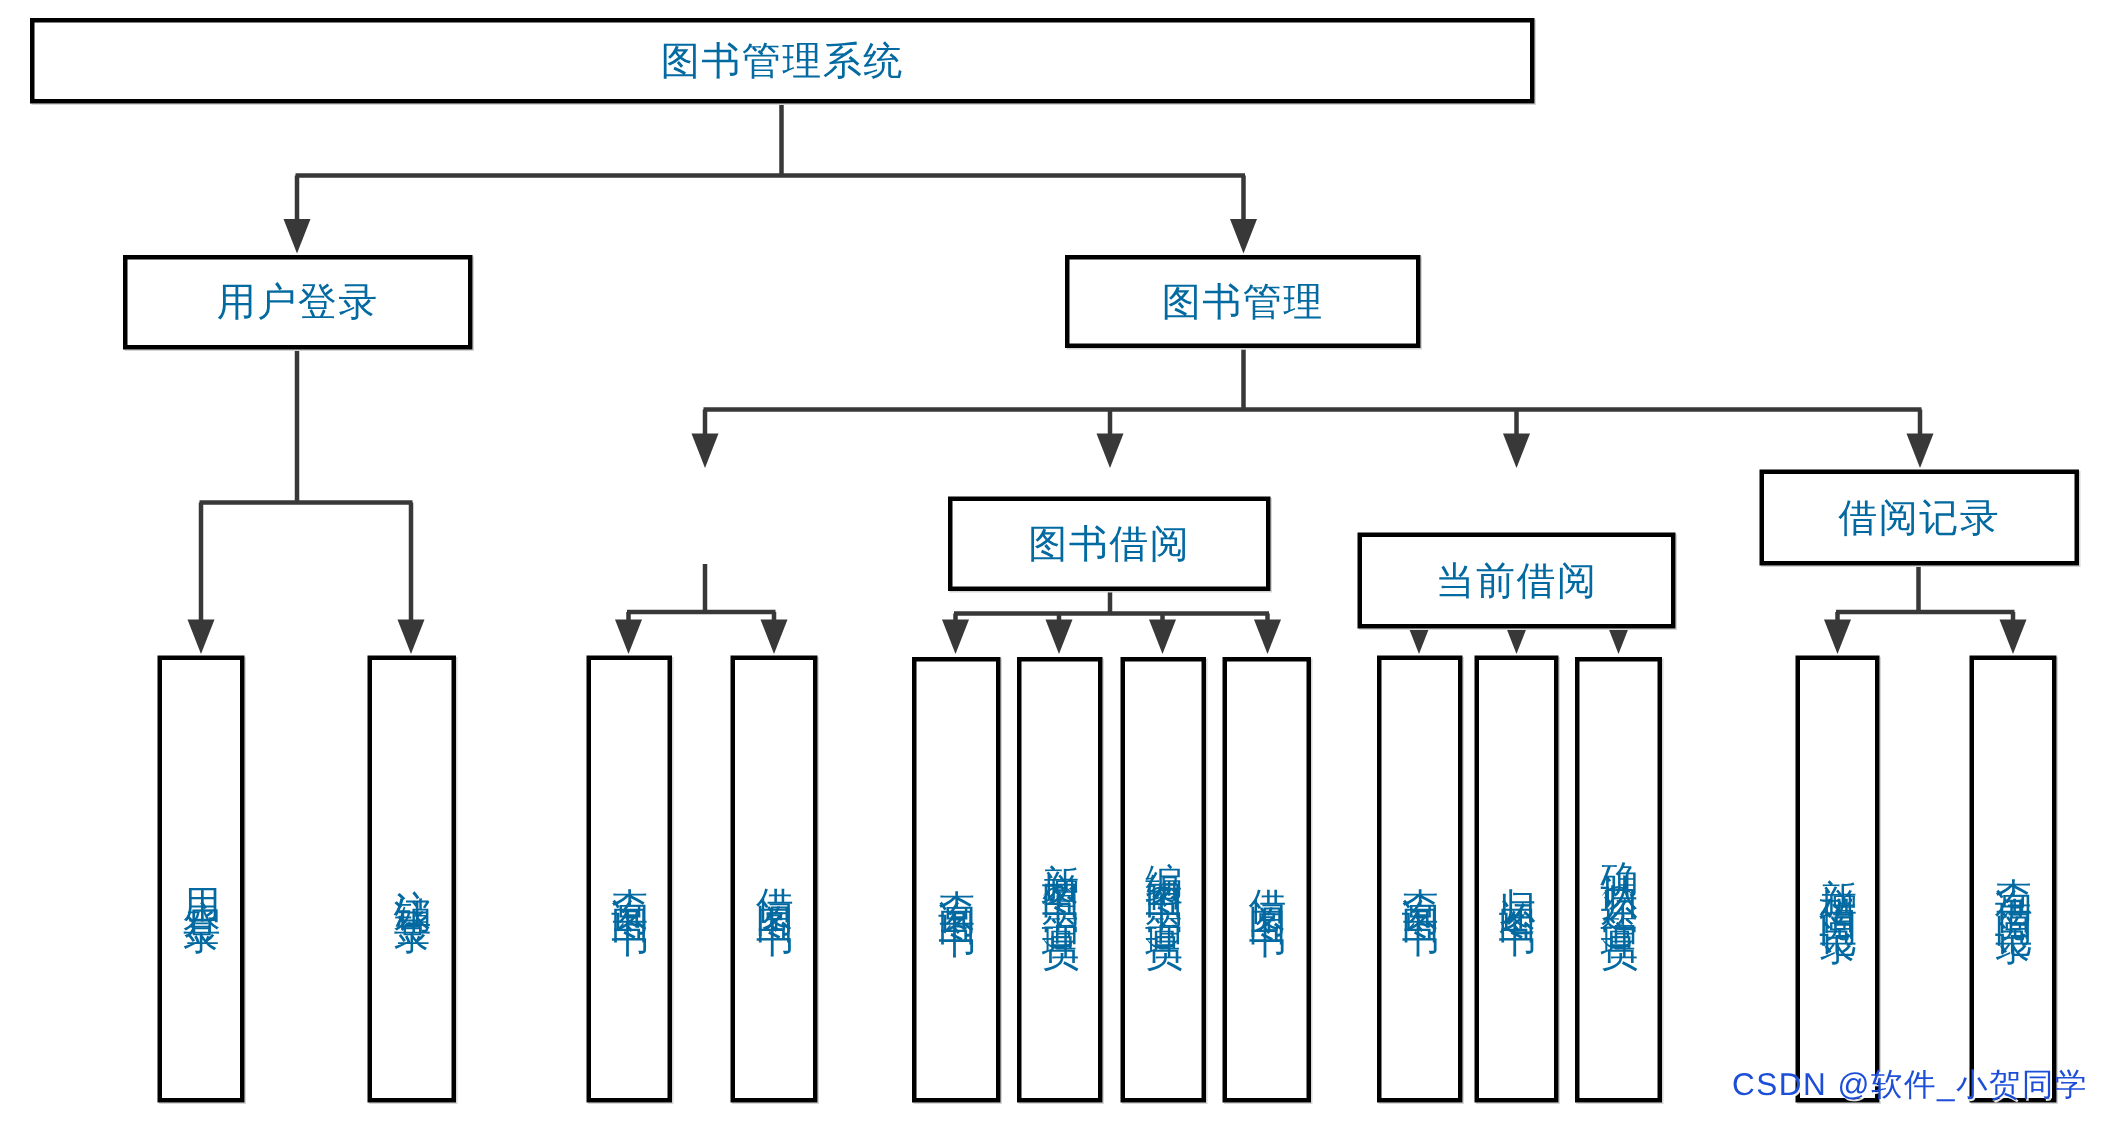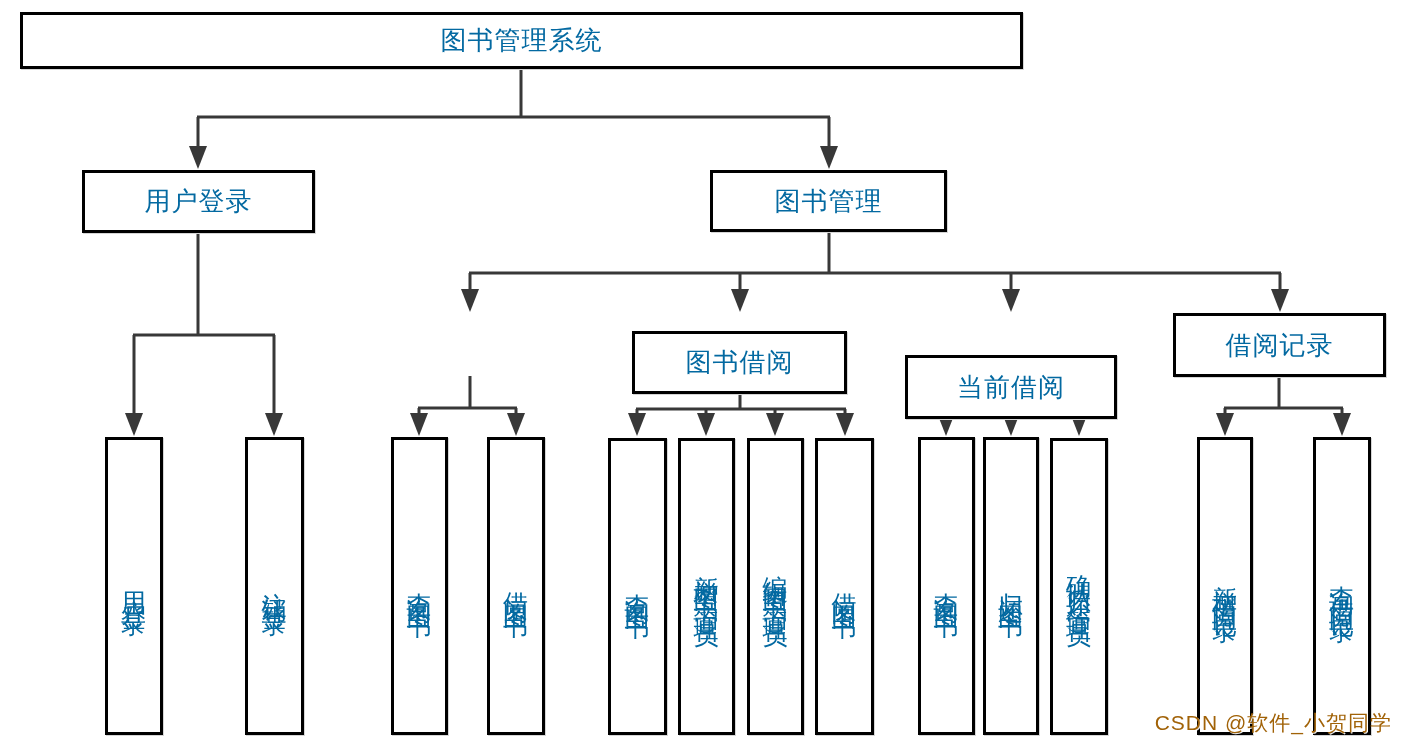--- a/index.html
+++ b/index.html
@@ -35,21 +35,21 @@
   #connectors{
     position:absolute;
     left:0;top:0;
     pointer-events:none;
   }
   #watermark{
     position:absolute;
     top:709px;
     right:13px;
     font-size:21px;
-    color:#a16207;
+    color:#1d4ed8;
     letter-spacing:1px;
     text-shadow:1px 1px 0 rgba(255,255,255,0.9);
     white-space:nowrap;
   }
 </style>
 </head>
 <body>
 
 <div id="canvas">
 

